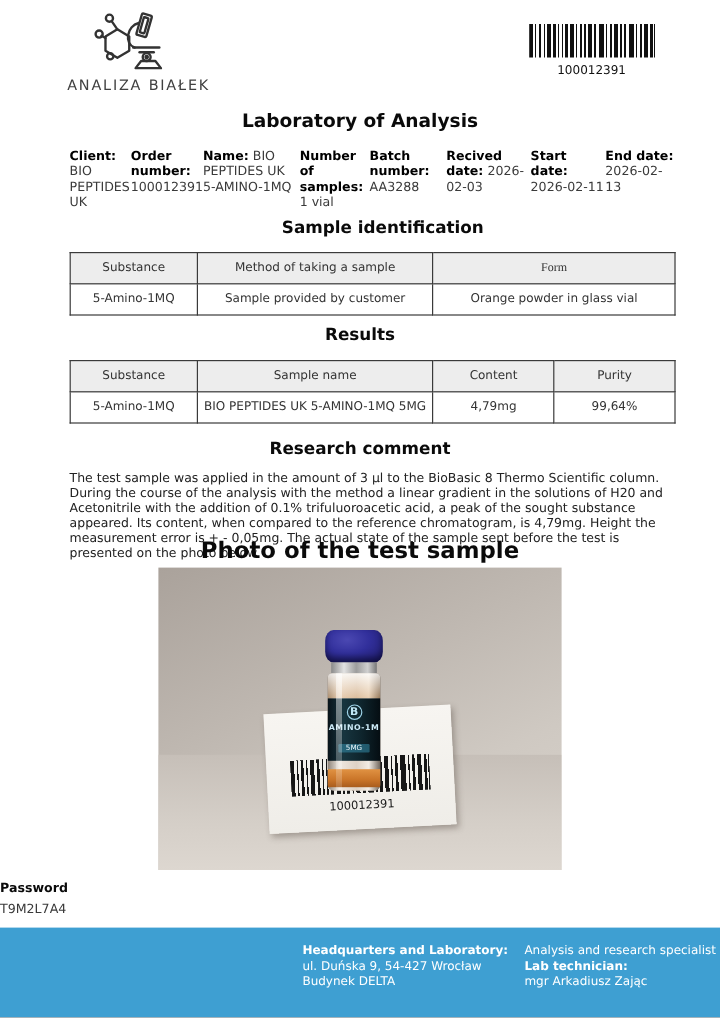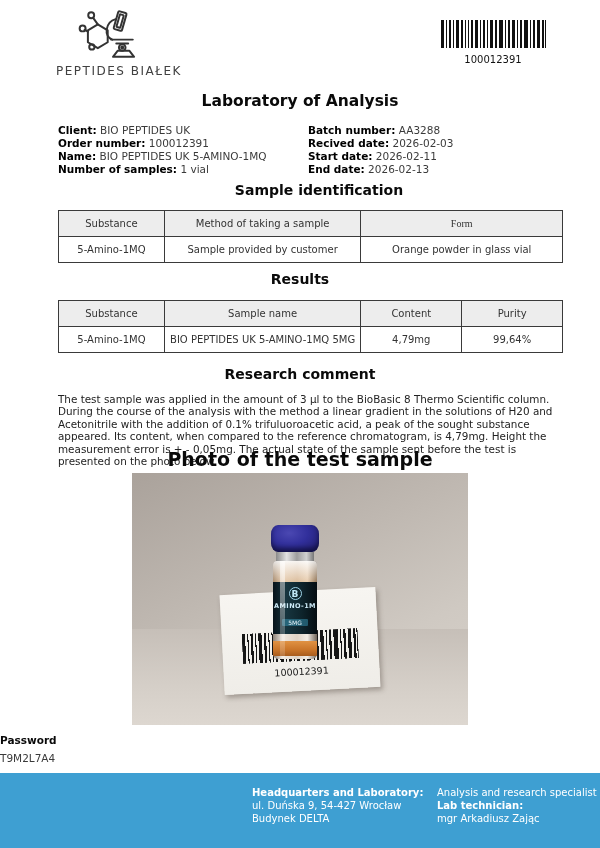--- a/index.html
+++ b/index.html
@@ -19,21 +19,21 @@
   
   .h-main { position:absolute; left:0; width:100%; text-align:center; font-weight:bold; color:#0a0a0a; }
   #title        { top:92px;  font-size:15.5px; }
   #h-sample     { top:182px; font-size:14px;padding-left:38px; }
   #h-results    { top:271px; font-size:14px; }
   #h-comment    { top:366px; font-size:14px; }
   #h-photo      { top:448px; font-size:19px; }
 
   
   .info { position:absolute; left:58px; top:124px; width:505px; display:flex; font-size:10.5px; line-height:13px; }
-  .info-col { display:flex; flex-direction:column; gap:0; }
+  .info-col { display:flex; flex-direction:row; gap:0; }
   .info-col.left  { width:250px; }
   .info-col.right { width:255px; }
   .info-row b { color:#000; }
   .info-row span.val { color:#3a3a3a; }
 
   
   table { position:absolute; left:58px; width:505px; border-collapse:collapse; font-size:10px; color:#333; }
   #table-sample  { top:210px; }
   #table-results { top:300px; }
   th, td { border:1.5px solid #3a3a3a; height:26px; text-align:center; vertical-align:middle; font-weight:normal; padding:0 4px; }
@@ -122,21 +122,21 @@
         <rect x="57" y="5" width="13" height="28" rx="2"></rect>
         <rect x="60.5" y="9" width="6" height="20" rx="1"></rect>
       </g>
       <path d="M 57 16 C 42 20 38 42 52 47"></path>
       <line x1="50" y1="47" x2="83" y2="47"></line>
       <line x1="58" y1="53" x2="76" y2="53"></line>
       <circle cx="67" cy="59" r="5"></circle>
       <circle cx="67" cy="59" r="1.5"></circle>
       <path d="M 53 73 L 85 73 L 78 64 L 60 64 Z"></path>
     </svg>
-    <div class="logo-text">PEPTIDES BIAŁEK</div>
+    <div class="logo-text">ANALIZA BIAŁEK</div>
   </div>
 
   <div class="barcode-block">
     <svg width="105" height="28" viewBox="0 0 105 28" shape-rendering="crispEdges">
       <g fill="#111">
         <rect x="0" width="3" height="28"></rect>
           <rect x="5" width="1" height="28"></rect>
           <rect x="8" width="2" height="28"></rect>
         <rect x="12" width="1" height="28"></rect>
           <rect x="15" width="3" height="28"></rect>

